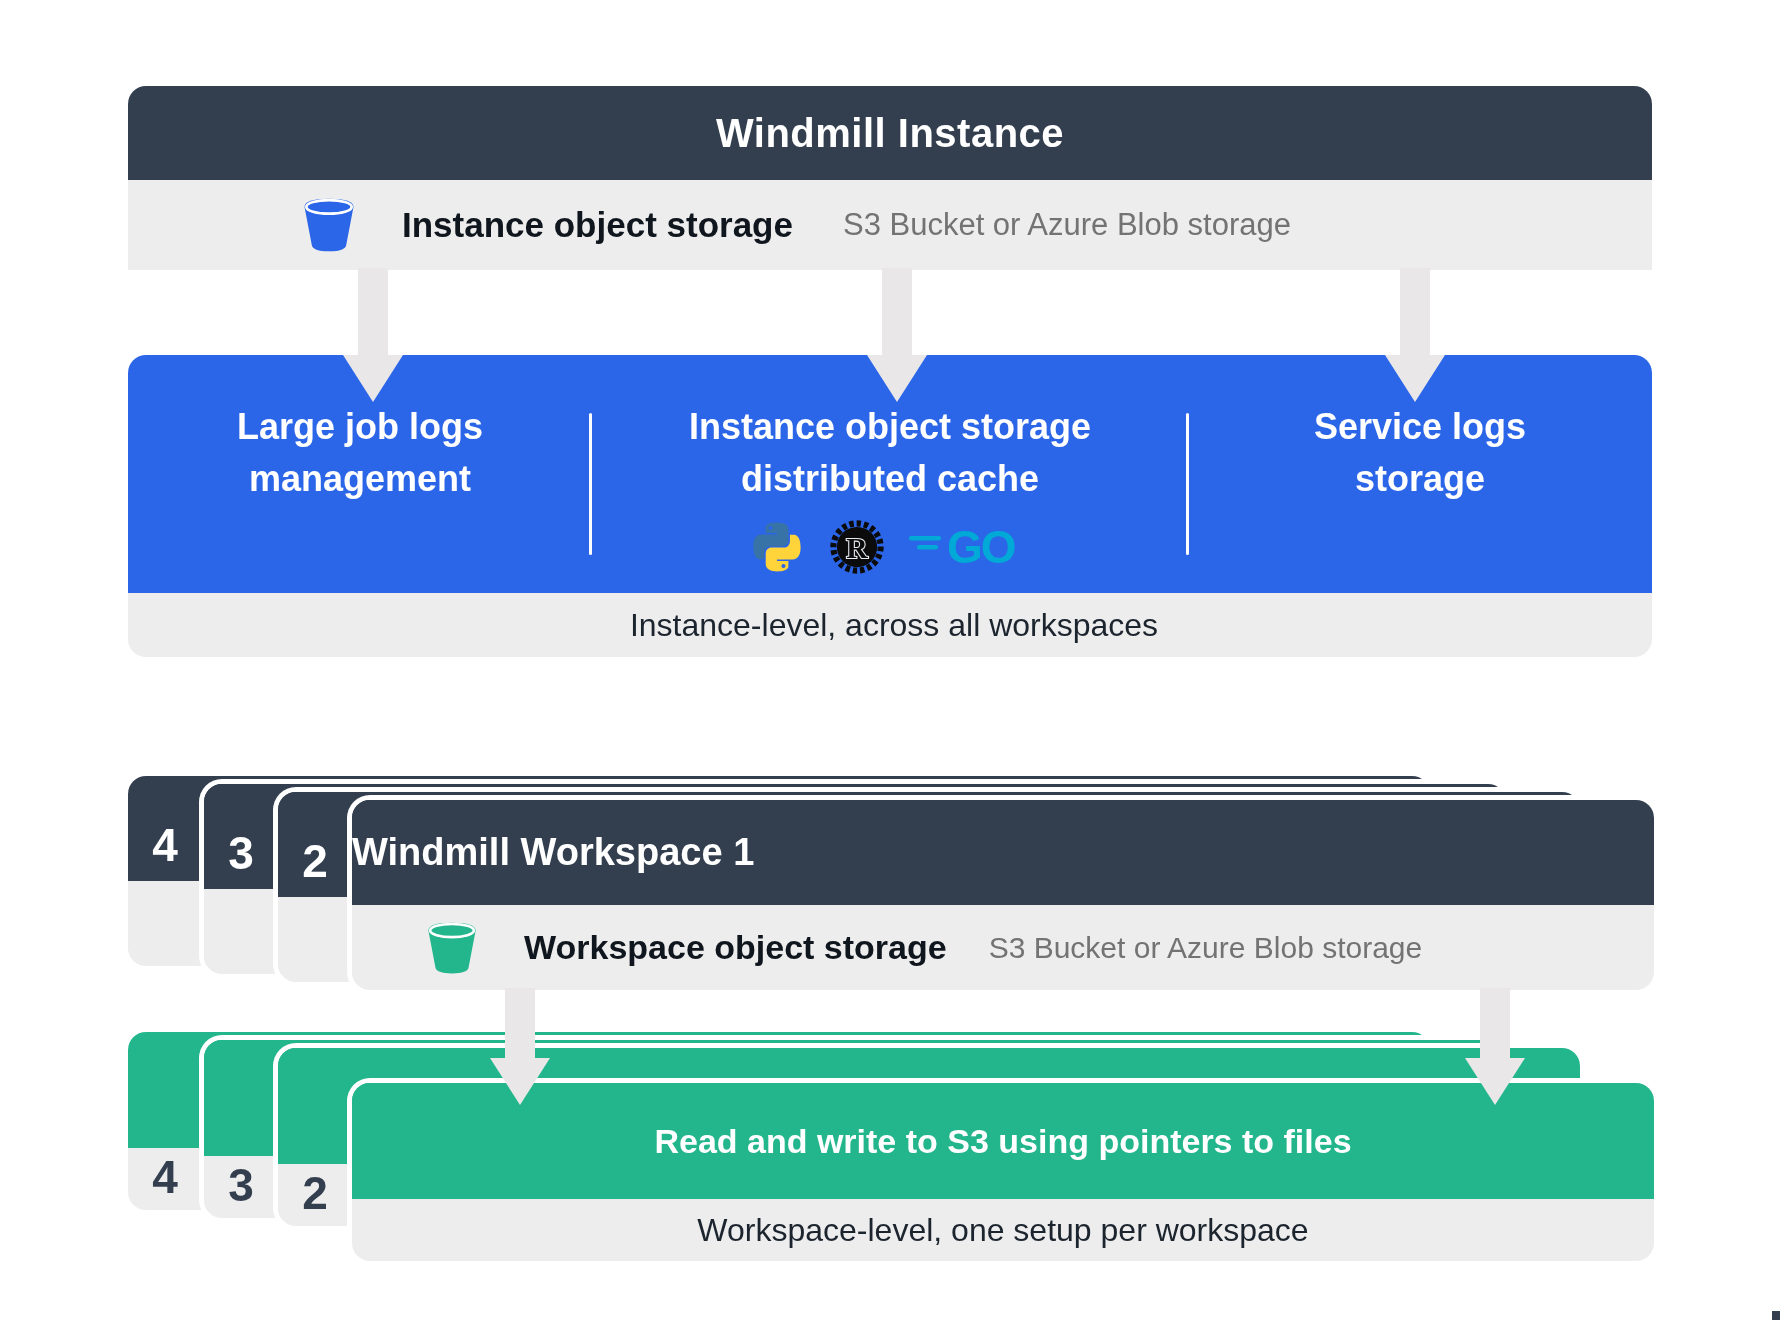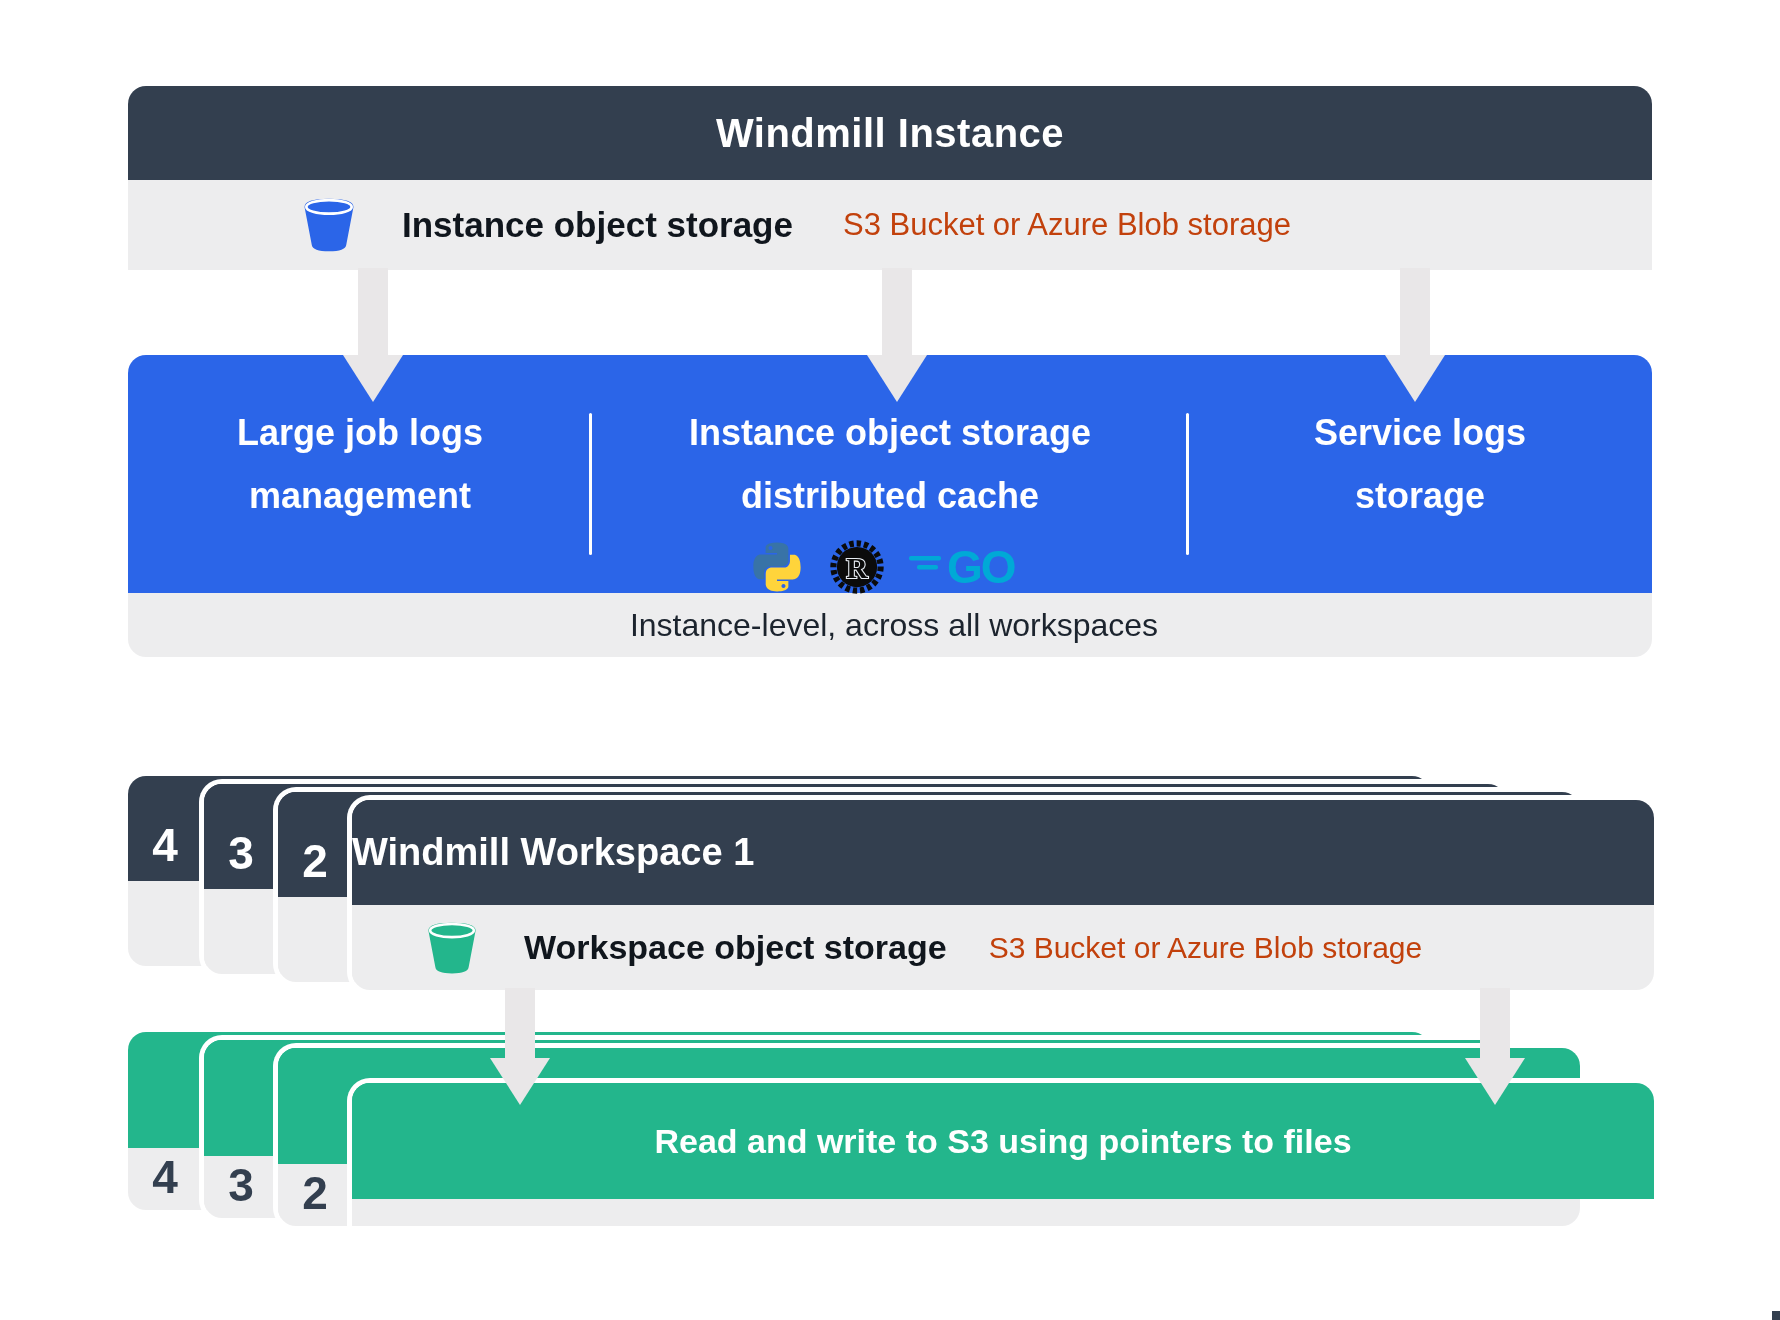--- a/index.html
+++ b/index.html
@@ -10,31 +10,31 @@
   .card{position:absolute;border-radius:18px;overflow:hidden;}
 
   
   .instance-card{left:128px;top:86px;width:1524px;height:208px;}
   .inst-header{height:94px;background:var(--dark,#333f4f);display:flex;align-items:center;justify-content:center;}
   .inst-title{color:#fff;font-size:40px;font-weight:bold;letter-spacing:.5px;}
   .inst-bar{height:90px;background:var(--bar-gray,#ededee);display:flex;align-items:center;}
   .bucket{width:58px;height:60px;flex:0 0 auto;}
   .inst-bar .bucket{margin-left:172px;}
   .storage-label{font-size:35px;font-weight:600;color:#10161d;margin-left:44px;white-space:nowrap;}
-  .storage-sub{font-size:31px;font-weight:400;color:#c2410c;margin-left:50px;white-space:nowrap;}
+  .storage-sub{font-size:31px;font-weight:400;color:#737373;margin-left:50px;white-space:nowrap;}
 
   .arrow-stem{position:absolute;width:30px;background:var(--arrow-gray,#e9e7e8);z-index:5;}
   .arrow-head{position:absolute;width:0;height:0;border-left:30px solid transparent;border-right:30px solid transparent;border-top:47px solid var(--arrow-gray,#e9e7e8);z-index:5;}
 
   .blue-card{left:128px;top:355px;width:1524px;height:302px;}
   .blue-main{height:238px;background:var(--blue,#2b65e8);position:relative;display:flex;}
   .col{display:flex;flex-direction:column;align-items:center;padding-top:46px;}
   .col-1,.col-3{width:464px;}
   .col-2{width:596px;}
-  .feature-label{white-space:pre-line;text-align:center;color:#fff;font-weight:bold;font-size:36px;line-height:63px;}
+  .feature-label{white-space:pre-line;text-align:center;color:#fff;font-weight:bold;font-size:36px;line-height:52px;}
   .divider{position:absolute;top:58px;width:3px;height:142px;background:#ffffff;border-radius:2px;}
   .divider-left{left:461px;}
   .divider-right{left:1058px;}
   .lang-row{display:flex;align-items:center;gap:24px;margin-top:12px;height:60px;}
   .caption-bar{height:64px;background:var(--bar-gray,#ededee);display:flex;align-items:center;justify-content:center;padding-left:8px;}
   .caption-text{font-size:32px;color:#1c242e;}
 
   
   .stack-card{position:absolute;width:1302px;border-radius:18px;overflow:hidden;box-shadow:0 0 0 5px #ffffff;}
   .ws-card{height:190px;}
@@ -164,16 +164,19 @@
   </div>
   <div class="card stack-card gr-card" style="left:278px;top:1048px;">
     <div class="gr-head"></div>
     <div class="gr-body"></div>
     <div class="gr-digit">2</div>
   </div>
   <div class="card stack-card gr-card" style="left:352px;top:1083px;">
     <div class="gr-head">
       <span class="gr-title">Read and write to S3 using pointers to files</span>
     </div>
+    <div class="gr-body">
+      <span class="caption-text">Workspace-level, one setup per workspace</span>
+    </div>
   </div>
 
   <div class="corner-dot"></div>
 </div>
 
 </body></html>

